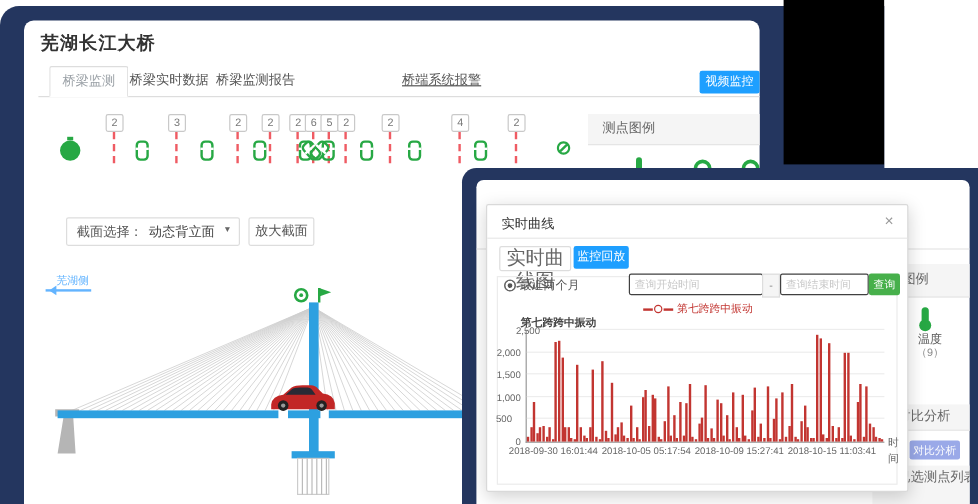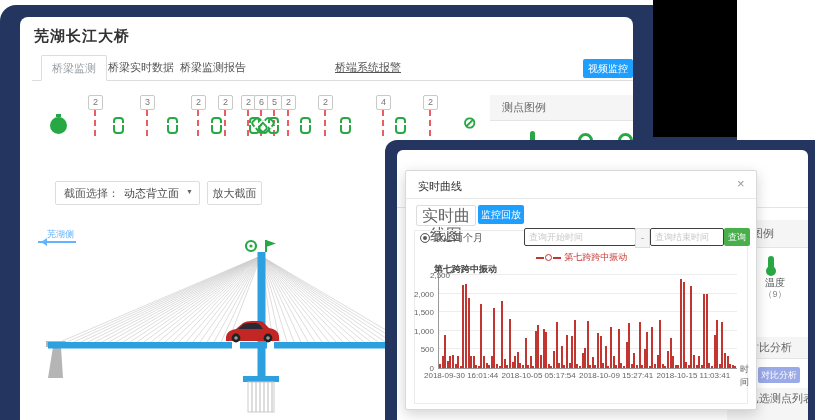--- a/index.html
+++ b/index.html
@@ -380,21 +380,21 @@
         <div class="bar" style="left: 279.861px; height: 4.092px; background: rgb(194, 53, 49);"></div>
         <div class="bar" style="left: 282.452px; height: 46.5px; background: rgb(194, 53, 49);"></div>
         <div class="bar" style="left: 285.043px; height: 14.88px; background: rgb(194, 53, 49);"></div>
         <div class="bar" style="left: 287.635px; height: 12.276px; background: rgb(194, 53, 49);"></div>
         <div class="bar" style="left: 290.226px; height: 4.464px; background: rgb(194, 53, 49);"></div>
         <div class="bar" style="left: 292.817px; height: 2.976px; background: rgb(194, 53, 49);"></div>
         <div class="bar" style="left: 295.409px; height: 2.232px; background: rgb(194, 53, 49);"></div>
       </div>
     <div id="yticks">
         <div class="ytick" style="left: 0px; top: 193px;">0</div>
-        <div class="ytick" style="left: 0px; top: 174.4px;">500</div>
+        <div class="ytick" style="left: 0px; top: 174.4px; text-align: center;">500</div>
         <div class="ytick" style="left: 0px; top: 155.8px;">1,000</div>
         <div class="ytick" style="left: 0px; top: 137.2px;">1,500</div>
         <div class="ytick" style="left: 0px; top: 118.6px;">2,000</div>
         <div class="ytick" style="left: 16px; top: 100px;">2,500</div>
       </div>
     <div id="xticks">
         <div class="xtick" style="left: 18px;">2018-09-30 16:01:44</div>
         <div class="xtick" style="left: 95.48px;">2018-10-05 05:17:54</div>
         <div class="xtick" style="left: 172.96px;">2018-10-09 15:27:41</div>
         <div class="xtick" style="left: 250.44px;">2018-10-15 11:03:41</div>

